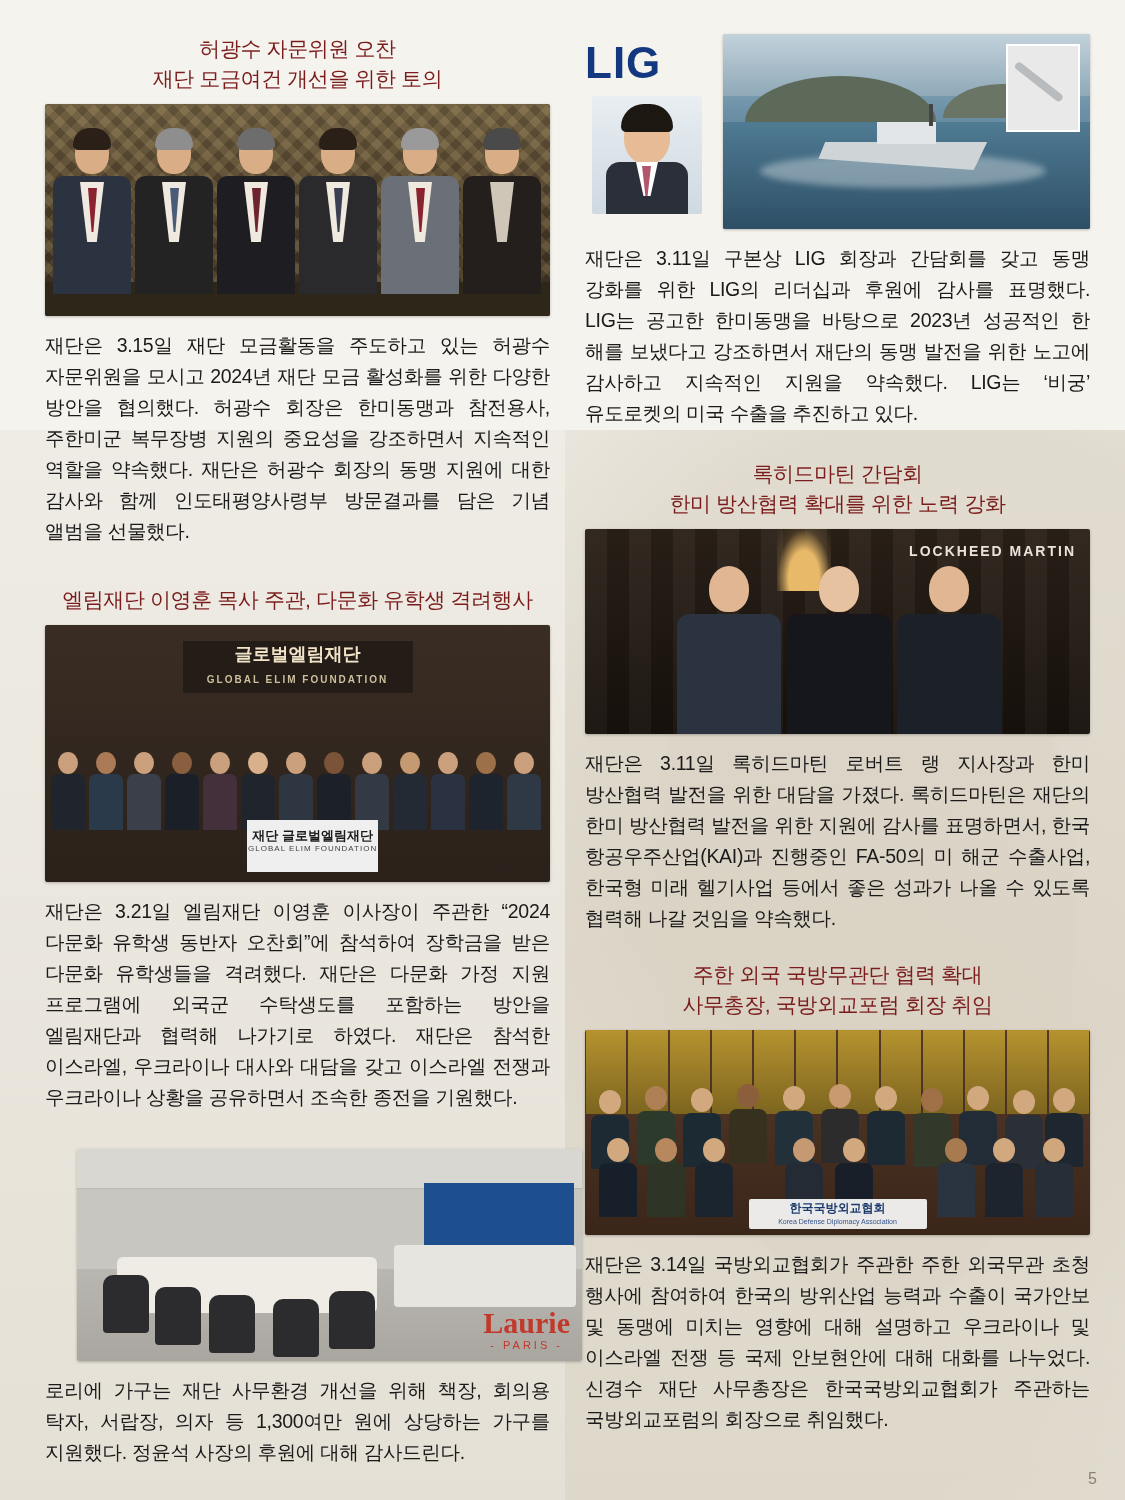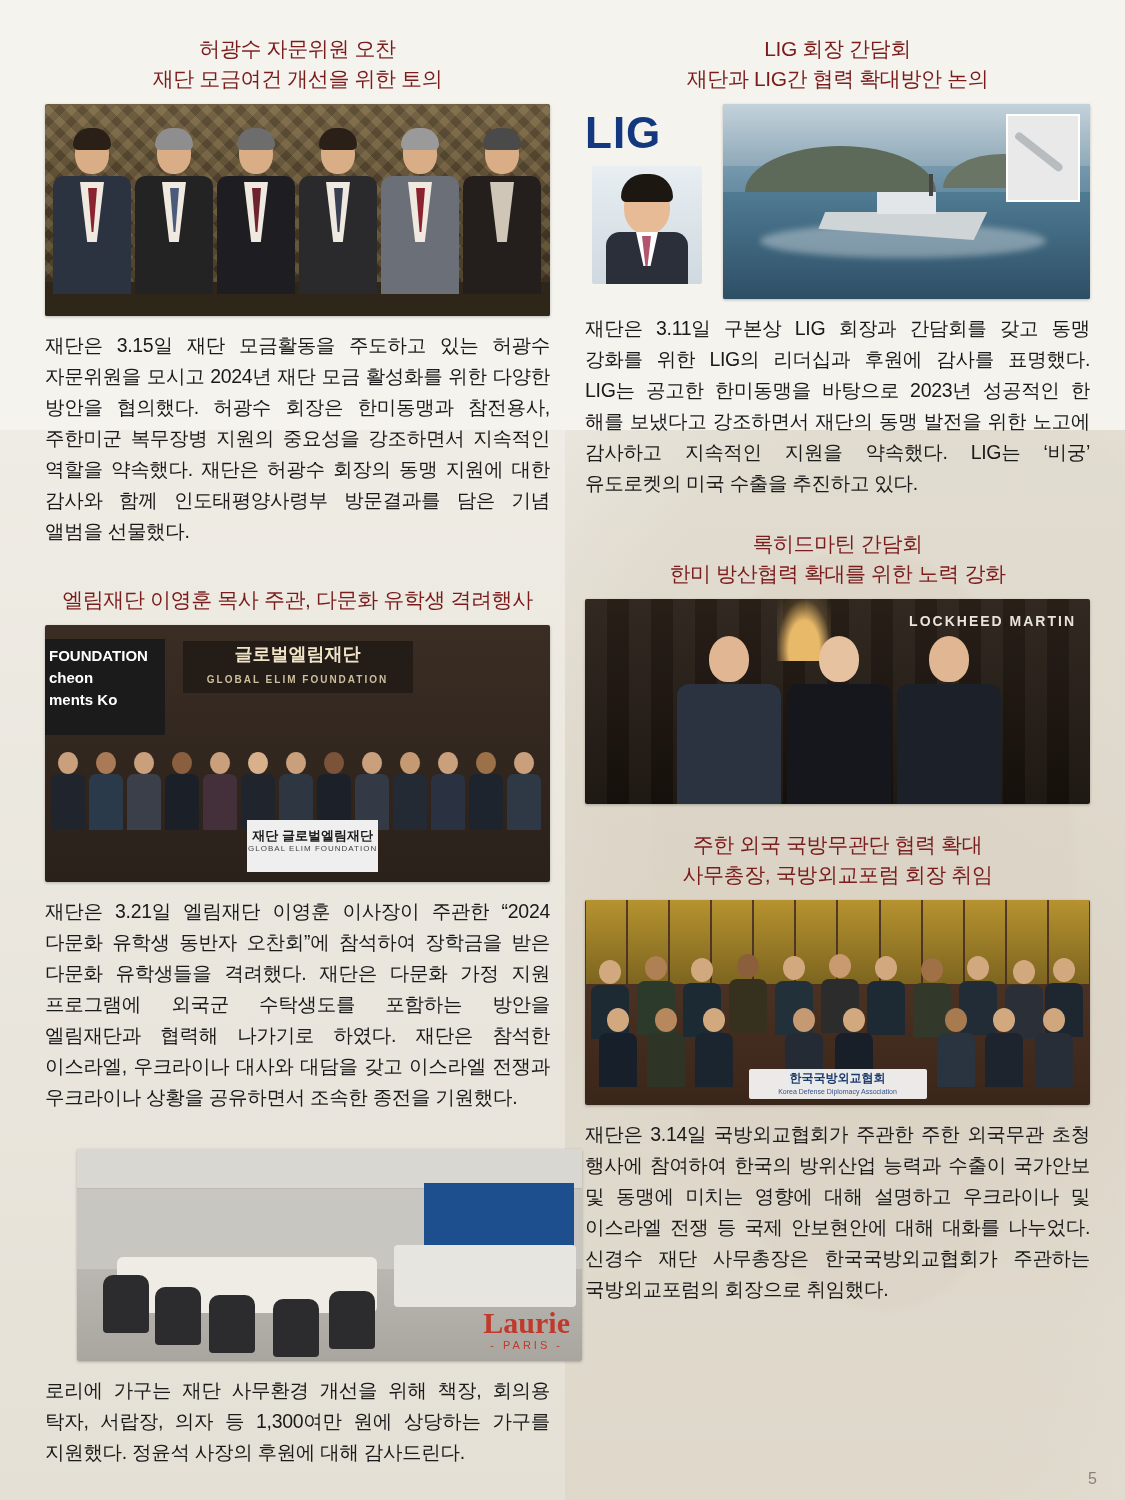--- a/index.html
+++ b/index.html
@@ -236,23 +236,20 @@
         </div>
     </div>
     <p class="body-text" style="margin:14px 0 0;">재단은 3.15일 재단 모금활동을 주도하고 있는 허광수 자문위원을 모시고 2024년 재단 모금 활성화를 위한 다양한 방안을 협의했다. 허광수 회장은 한미동맹과 참전용사, 주한미군 복무장병 지원의 중요성을 강조하면서 지속적인 역할을 약속했다. 재단은 허광수 회장의 동맹 지원에 대한 감사와 함께 인도태평양사령부 방문결과를 담은 기념 앨범을 선물했다.</p>
   </div>
 
   <div style="margin-top:38px;">
     <div class="sec-title">
       <span class="l1">엘림재단 이영훈 목사 주관, 다문화 유학생 격려행사</span>
     </div>
     <div class="photo p3" style="margin-top:10px;">
-      <div class="banner-l" style="white-space:pre-line;">FOUNDATION
-cheon
-ments Ko</div>
       <div class="banner-c">
         <span>글로벌엘림재단</span>
         <div style="font-size:10px;letter-spacing:2px;color:#cbbf9e;">GLOBAL ELIM FOUNDATION</div>
       </div>
       <div class="crowd">
         <div class="ph" style="left:6px;">
             <i></i>
             <b></b>
           </div>
         <div class="ph" style="left:44px;">
@@ -329,24 +326,20 @@
         <div class="sub">- PARIS -</div>
       </div>
     </div>
     <p class="body-text" style="margin:14px 0 0;">로리에 가구는 재단 사무환경 개선을 위해 책장, 회의용 탁자, 서랍장, 의자 등 1,300여만 원에 상당하는 가구를 지원했다. 정윤석 사장의 후원에 대해 감사드린다.</p>
   </div>
 </div>
 
 <div class="col-right">
 
   <div style="margin-top:34px;">
-    <div class="sec-title">
-      <span class="l1">LIG 회장 간담회</span>
-      <span class="l2">재단과 LIG간 협력 확대방안 논의</span>
-    </div>
     <div class="lig-row" style="margin-top:10px;">
       <div class="lig-left">
         <div class="lig-logo">LIG</div>
         <div class="lig-portrait">
           <div class="ph-head"></div>
             <div class="ph-hair"></div>
             <div class="ph-body"></div>
             <div class="ph-shirt"></div>
             <div class="ph-tie"></div>
         </div>
@@ -383,20 +376,21 @@
         </div>
       <div class="pp" style="left:202px;">
           <div class="hd" style="background:#e7c2a0;"></div>
           <div class="bd" style="background:#15171c;"></div>
         </div>
       <div class="pp" style="left:312px;">
           <div class="hd"></div>
           <div class="bd" style="background:#1b2029;"></div>
         </div>
     </div>
+    <p class="body-text" style="margin:14px 0 0;">재단은 3.11일 록히드마틴 로버트 랭 지사장과 한미 방산협력 발전을 위한 대담을 가졌다. 록히드마틴은 재단의 한미 방산협력 발전을 위한 지원에 감사를 표명하면서, 한국 항공우주산업(KAI)과 진행중인 FA-50의 미 해군 수출사업, 한국형 미래 헬기사업 등에서 좋은 성과가 나올 수 있도록 협력해 나갈 것임을 약속했다.</p>
   </div>
 
   <div style="margin-top:26px;">
     <div class="sec-title">
       <span class="l1">주한 외국 국방무관단 협력 확대</span>
       <span class="l2">사무총장, 국방외교포럼 회장 취임</span>
     </div>
     <div class="photo p6" style="margin-top:10px;">
       <div class="flags">
         <span></span>

